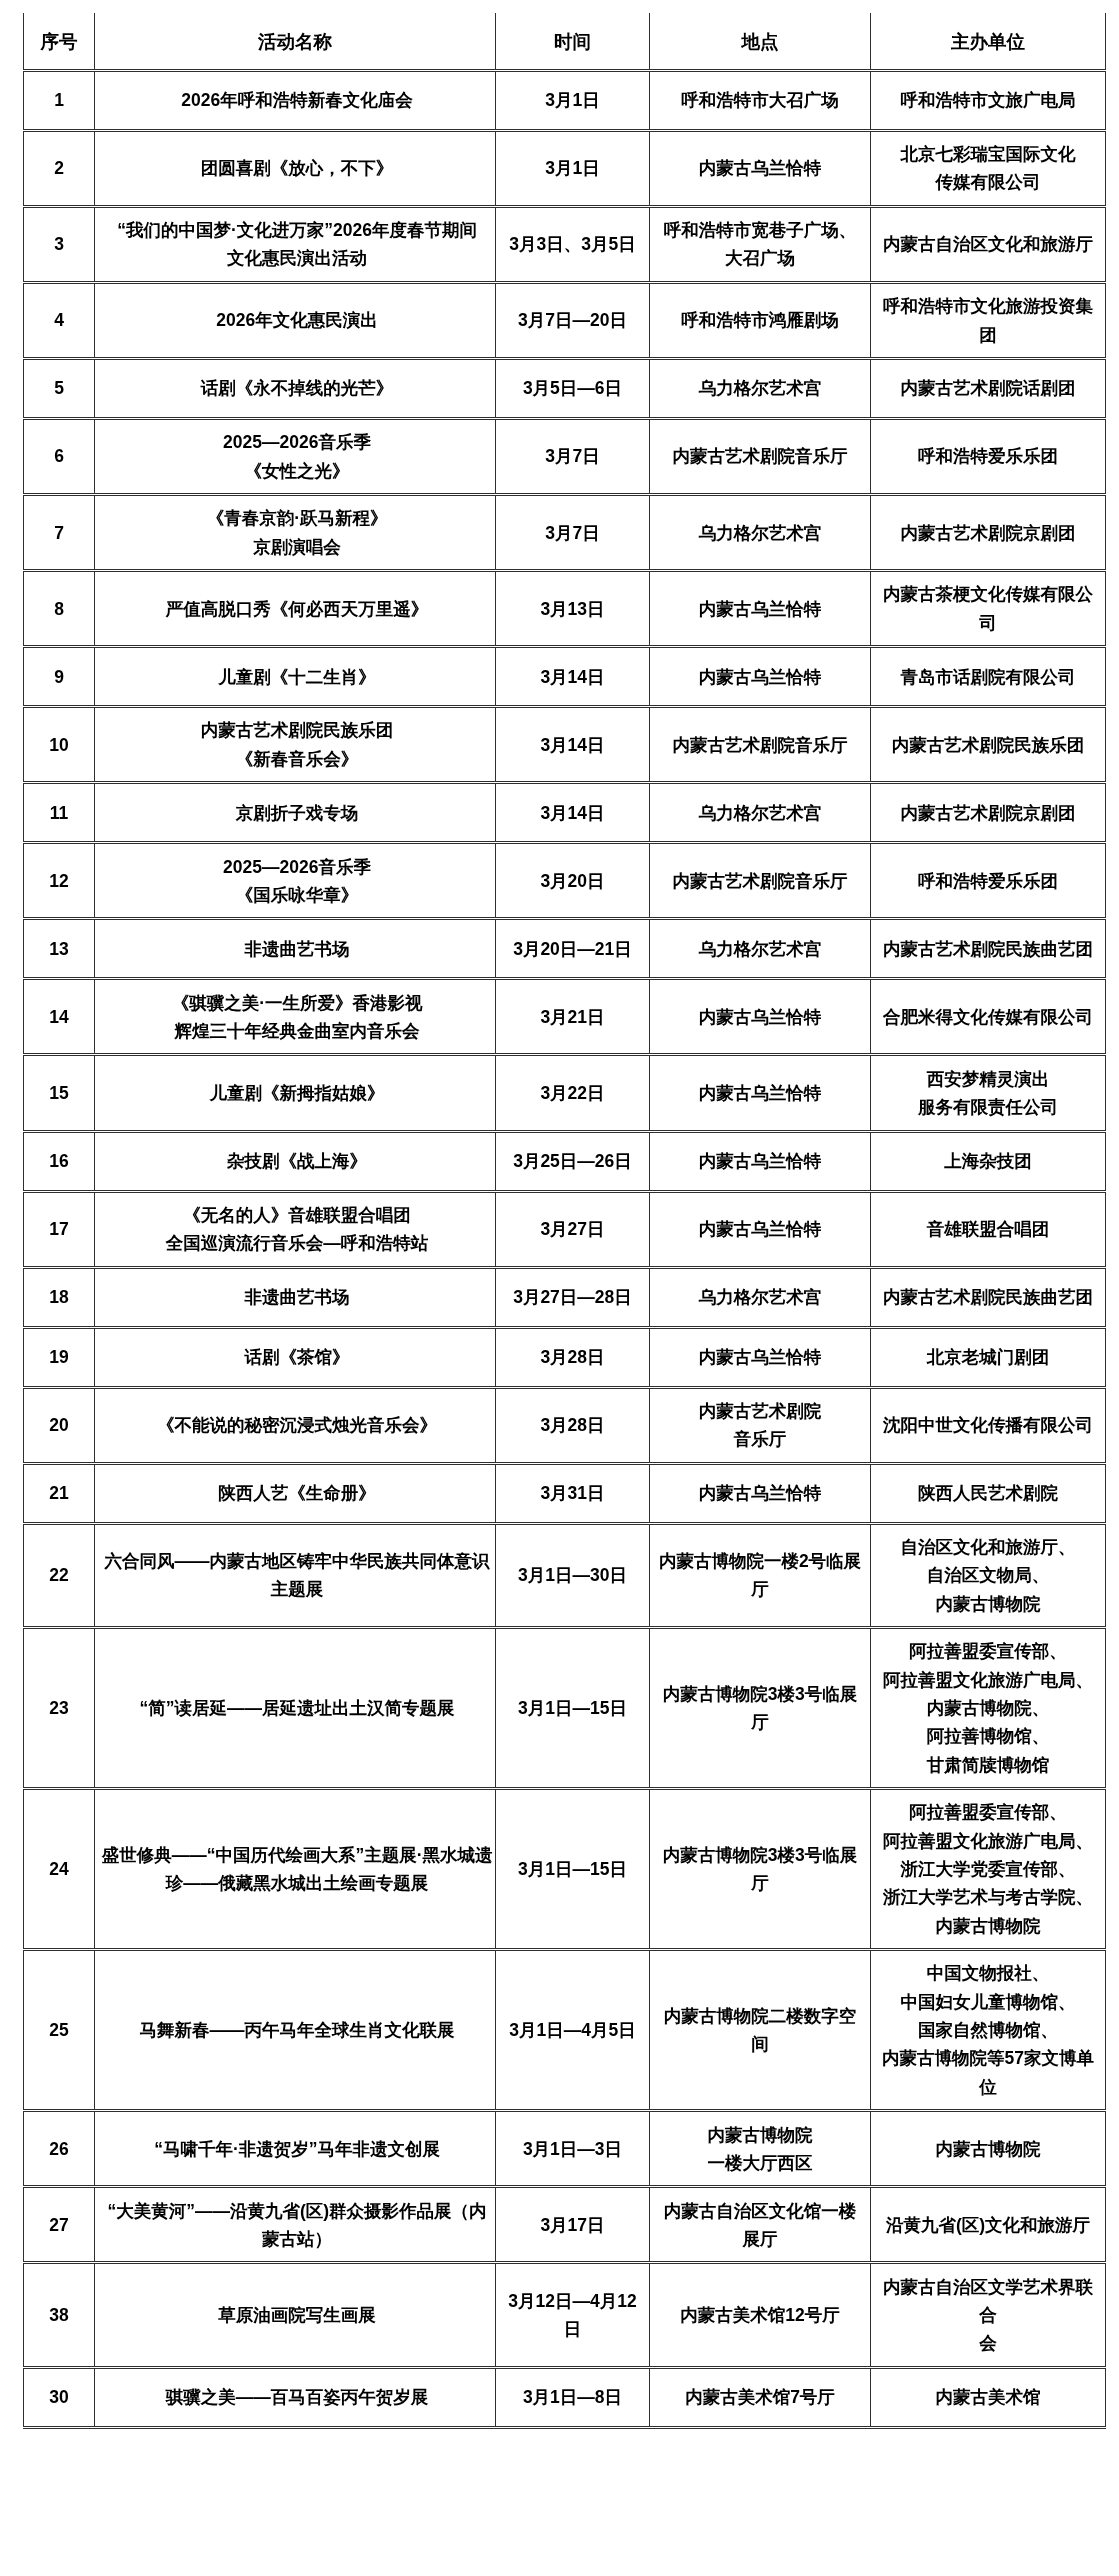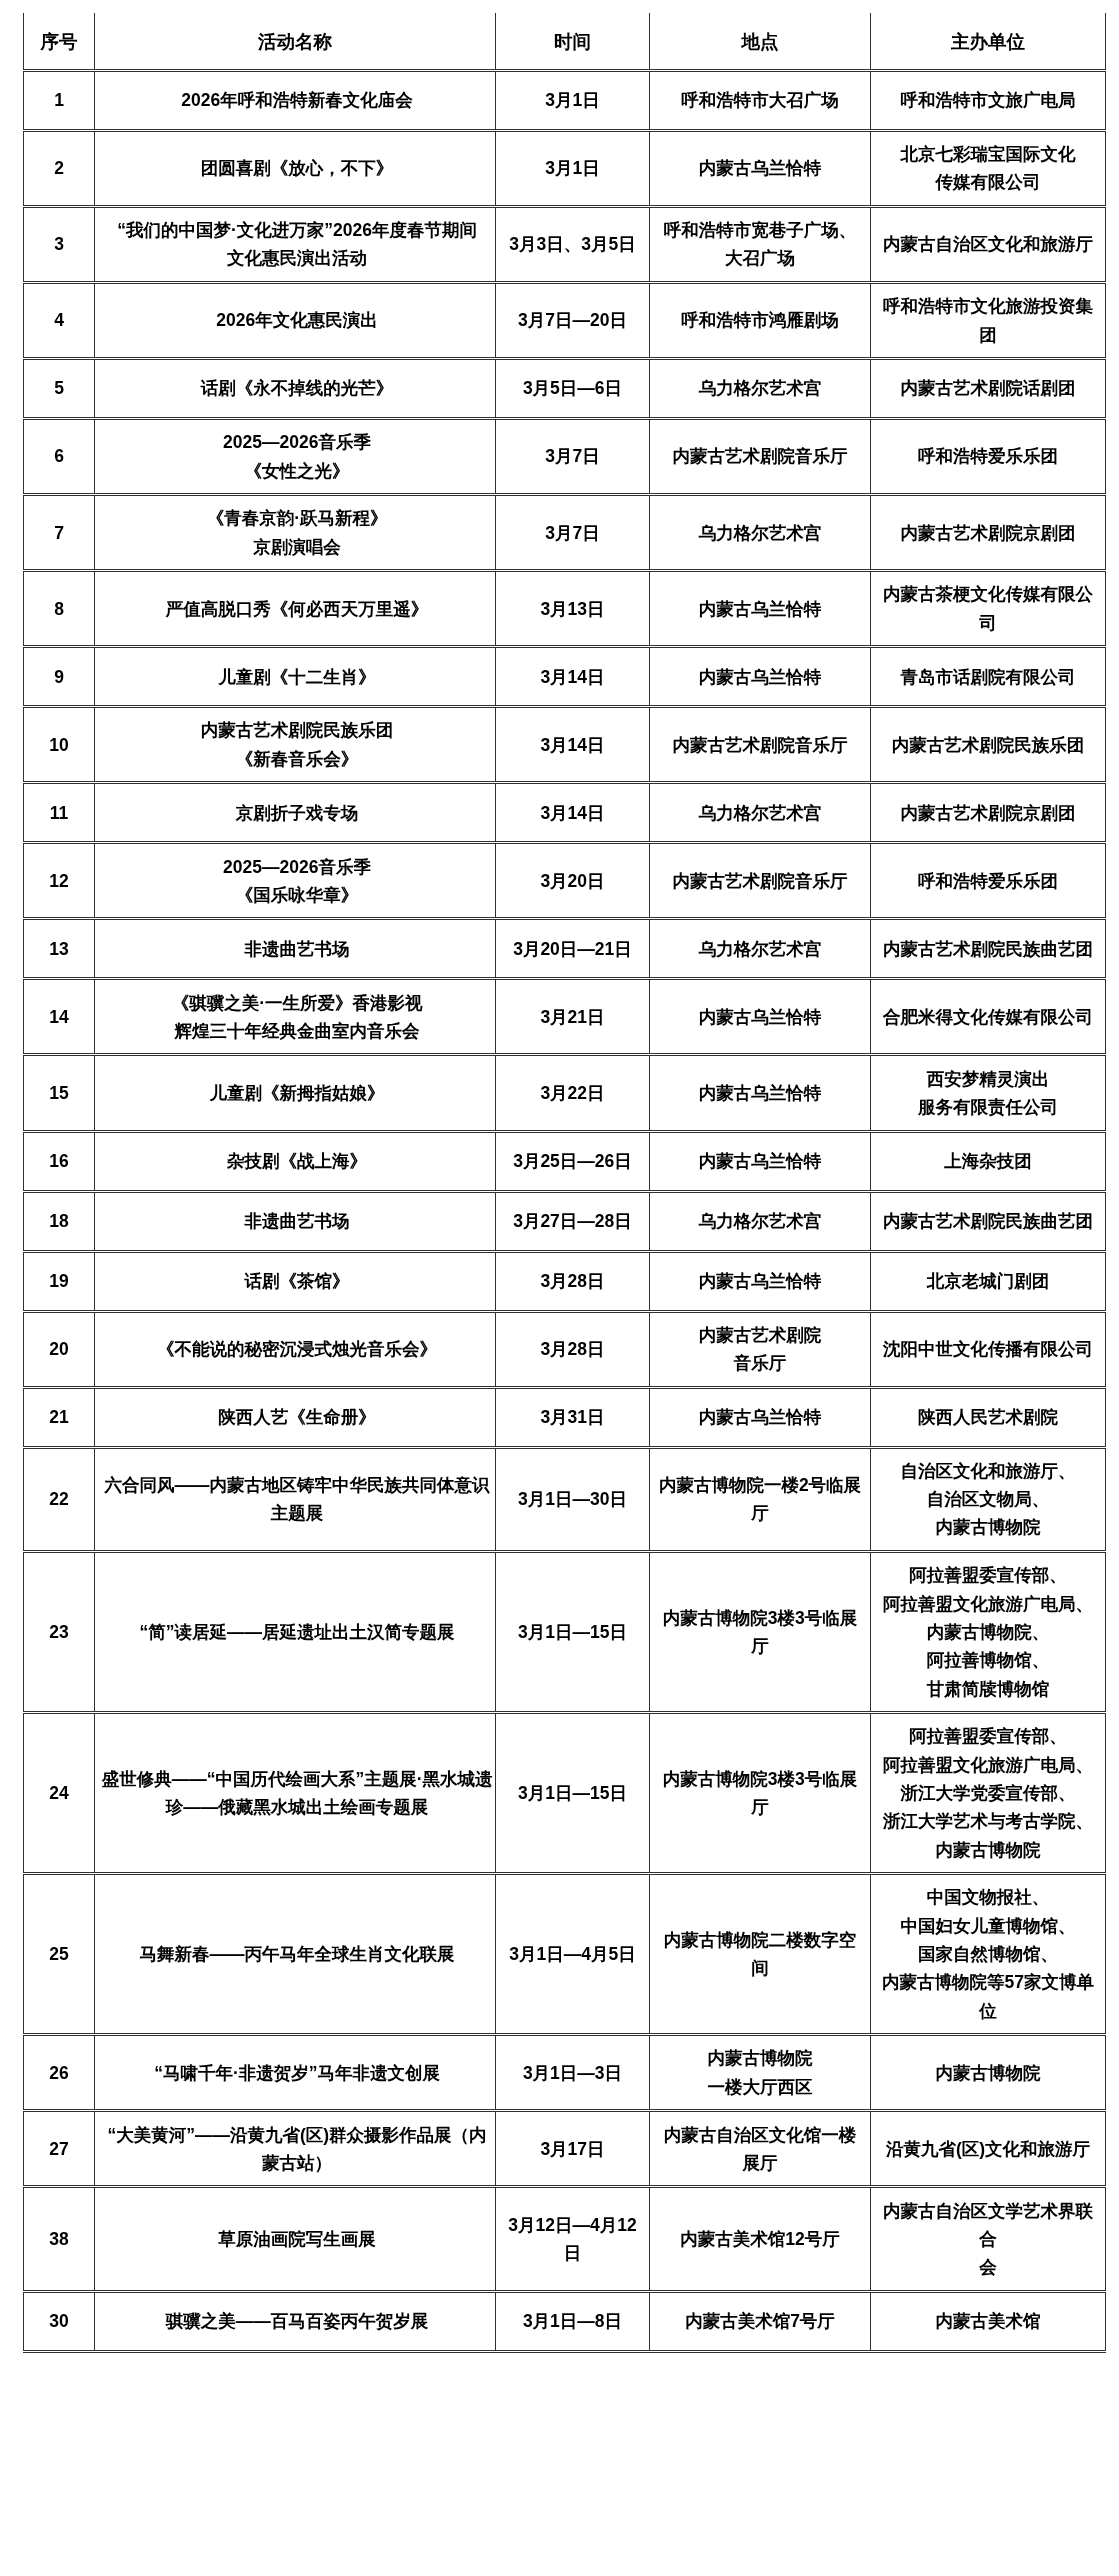--- a/index.html
+++ b/index.html
@@ -201,20 +201,28 @@
 服务有限责任公司</td>
         </tr>
         <tr>
           <td>16</td>
           <td class="name-cell">杂技剧《战上海》</td>
           <td>3月25日—26日</td>
           <td>内蒙古乌兰恰特</td>
           <td>上海杂技团</td>
         </tr>
         <tr>
+          <td>17</td>
+          <td class="name-cell">《无名的人》音雄联盟合唱团
+全国巡演流行音乐会—呼和浩特站</td>
+          <td>3月27日</td>
+          <td>内蒙古乌兰恰特</td>
+          <td>音雄联盟合唱团</td>
+        </tr>
+        <tr>
           <td>18</td>
           <td class="name-cell">非遗曲艺书场</td>
           <td>3月27日—28日</td>
           <td>乌力格尔艺术宫</td>
           <td>内蒙古艺术剧院民族曲艺团</td>
         </tr>
         <tr>
           <td>19</td>
           <td class="name-cell">话剧《茶馆》</td>
           <td>3月28日</td>

